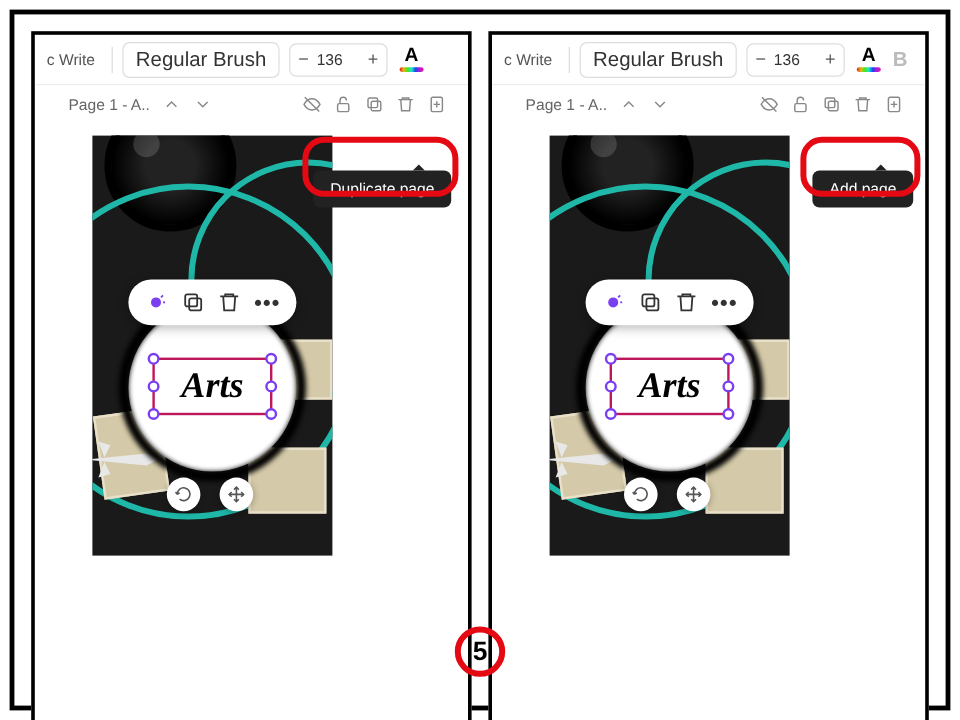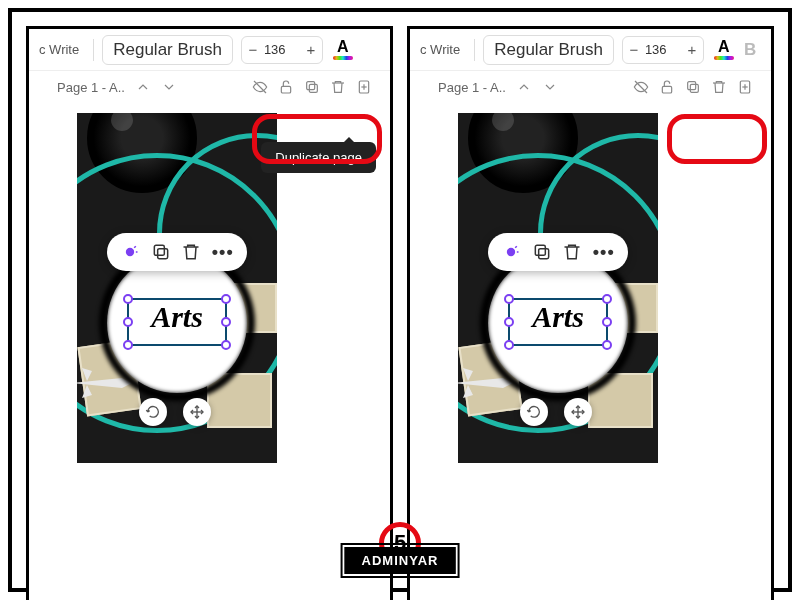--- a/index.html
+++ b/index.html
@@ -163,22 +163,23 @@
       inset: -8px;
       border-radius: 50%;
       border: 8px solid #000;
       filter: blur(2px);
     }
     .arts-text {
       position: absolute;
       top: 185px; left: 50px;
       width: 100px; height: 48px;
       background: #fff;
-      border: 2px solid #0c4a6e;
-      display: flex;
+      border: 2px solid #be185d;
+      display: flex;
+      align-items: center;
       justify-content: center;
       font-family: 'Brush Script MT', cursive;
       font-size: 30px;
       font-style: italic;
       font-weight: 700;
       color: #000;
     }
     .sel-handle {
       position: absolute;
       width: 10px; height: 10px;
@@ -495,20 +496,20 @@
                 <line x1="3" y1="12" x2="21" y2="12"></line>
                 <polyline points="9 6 12 3 15 6"></polyline>
                 <polyline points="9 18 12 21 15 18"></polyline>
                 <polyline points="6 9 3 12 6 15"></polyline>
                 <polyline points="18 9 21 12 18 15"></polyline>
               </svg>
             </div>
         </div>
       </div>
 
+      <div class="tooltip" style="top:93px; right:10px;">Add page</div>
       <div class="red-ring" style="top:85px; right:4px; width:100px; height:50px;"></div>
     </div>
 
   </div>
 
   <div class="step-circle">5</div>
-  <div class="credit">ADMINYAR</div>
 </div>
 
 </body></html>

